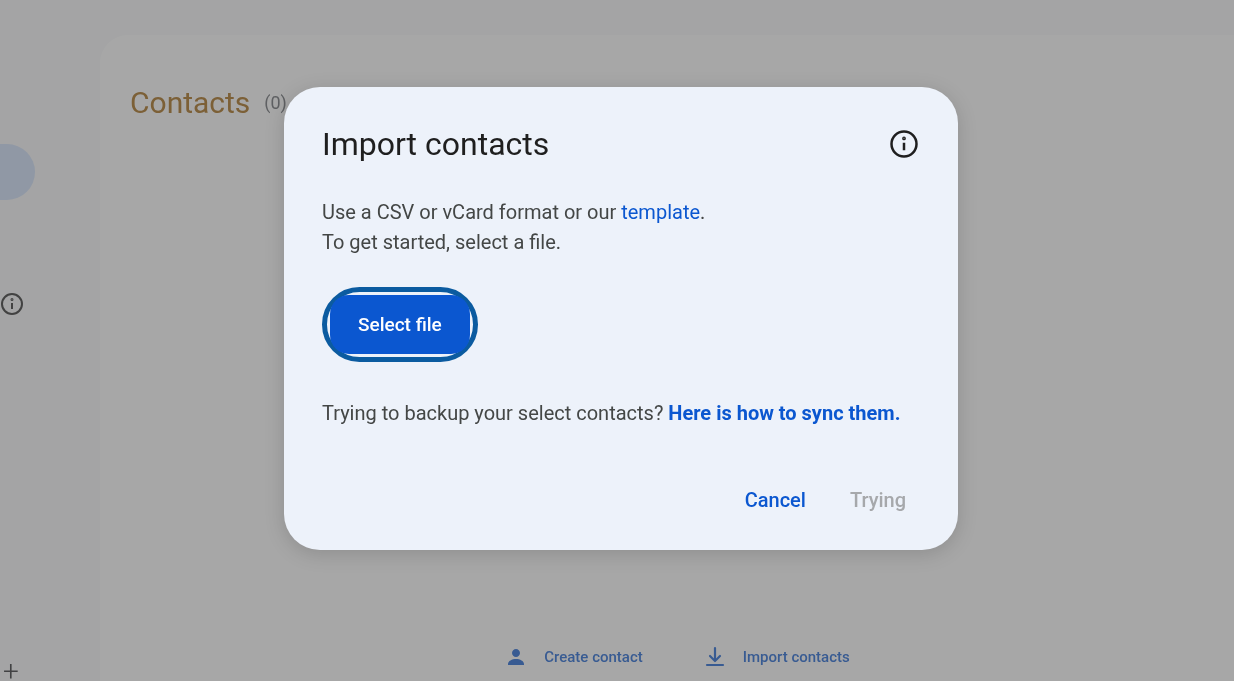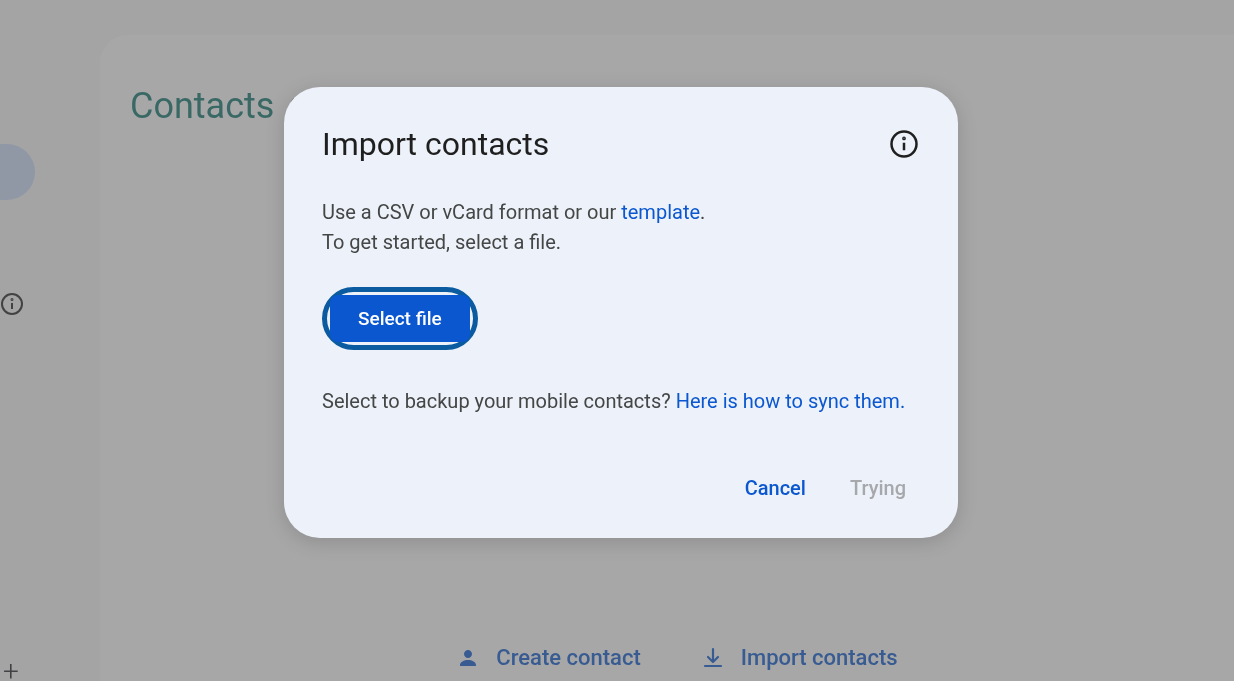--- a/index.html
+++ b/index.html
@@ -61,43 +61,43 @@
       background: #fff;
       border-top-left-radius: 28px;
     }
     .page-title-row {
       display: flex;
       align-items: center;
       gap: 14px;
       padding: 50px 30px 20px 30px;
     }
     .page-title {
-      font-size: 36px;
-      color: #0f766e;
+      font-size: 30px;
+      color: #a16207;
       font-weight: 400;
     }
     .page-count {
       font-size: 18px;
       color: #5f6368;
     }
 
     .empty-actions {
       position: absolute;
       top: 610px;
       left: 0; right: 0;
       display: flex;
       gap: 60px;
       justify-content: center;
     }
     .empty-btn {
       display: flex;
       align-items: center;
       gap: 16px;
       color: #0b57d0;
-      font-size: 22px;
+      font-size: 15px;
       font-weight: 500;
       cursor: pointer;
     }
     .empty-btn svg { width: 24px; height: 24px; }
 
     
     .dialog {
       position: absolute;
       left: 284px;
       top: 87px;
@@ -137,30 +137,30 @@
       display: inline-block;
       border: 5px solid #0b5ba0;
       border-radius: 40px;
       padding: 3px;
       background: #edf2fa;
     }
     .select-file-btn {
       background: #0b57d0;
       color: #fff;
       border: none;
-      border-radius: 8px;
-      padding: 12px 28px;
+      border-radius: 19px;
+      padding: 18px 28px;
       font-size: 19px;
       font-weight: 500;
       cursor: pointer;
       font-family: inherit;
     }
 
     .backup-text { margin-bottom: 60px; }
-    .backup-text a { color: #0b57d0; text-decoration: none; }
+    .backup-text a { color: #0b57d0; text-decoration: none; font-weight: bold; }
 
     .dialog-footer {
       display: flex;
       justify-content: flex-end;
       gap: 44px;
       font-size: 20px;
       font-weight: 500;
       padding-right: 14px;
       margin-top: 21px;
     }
@@ -232,21 +232,21 @@
     <div>
       <span>Use a CSV or vCard format or our </span><a href="#">template</a><span>.</span>
     </div>
     <div>To get started, select a file.</div>
 
     <div class="select-file-wrap">
       <button class="select-file-btn">Select file</button>
     </div>
 
     <div class="backup-text">
-      <span>Select to backup your mobile contacts? </span><a href="#">Here is how to sync them.</a>
+      <span>Trying to backup your select contacts? </span><a href="#">Here is how to sync them.</a>
     </div>
   </div>
 
   <div class="dialog-footer">
     <div class="btn-cancel">Cancel</div>
     <div class="btn-import">Trying</div>
   </div>
 </div>
 
 </body></html>

